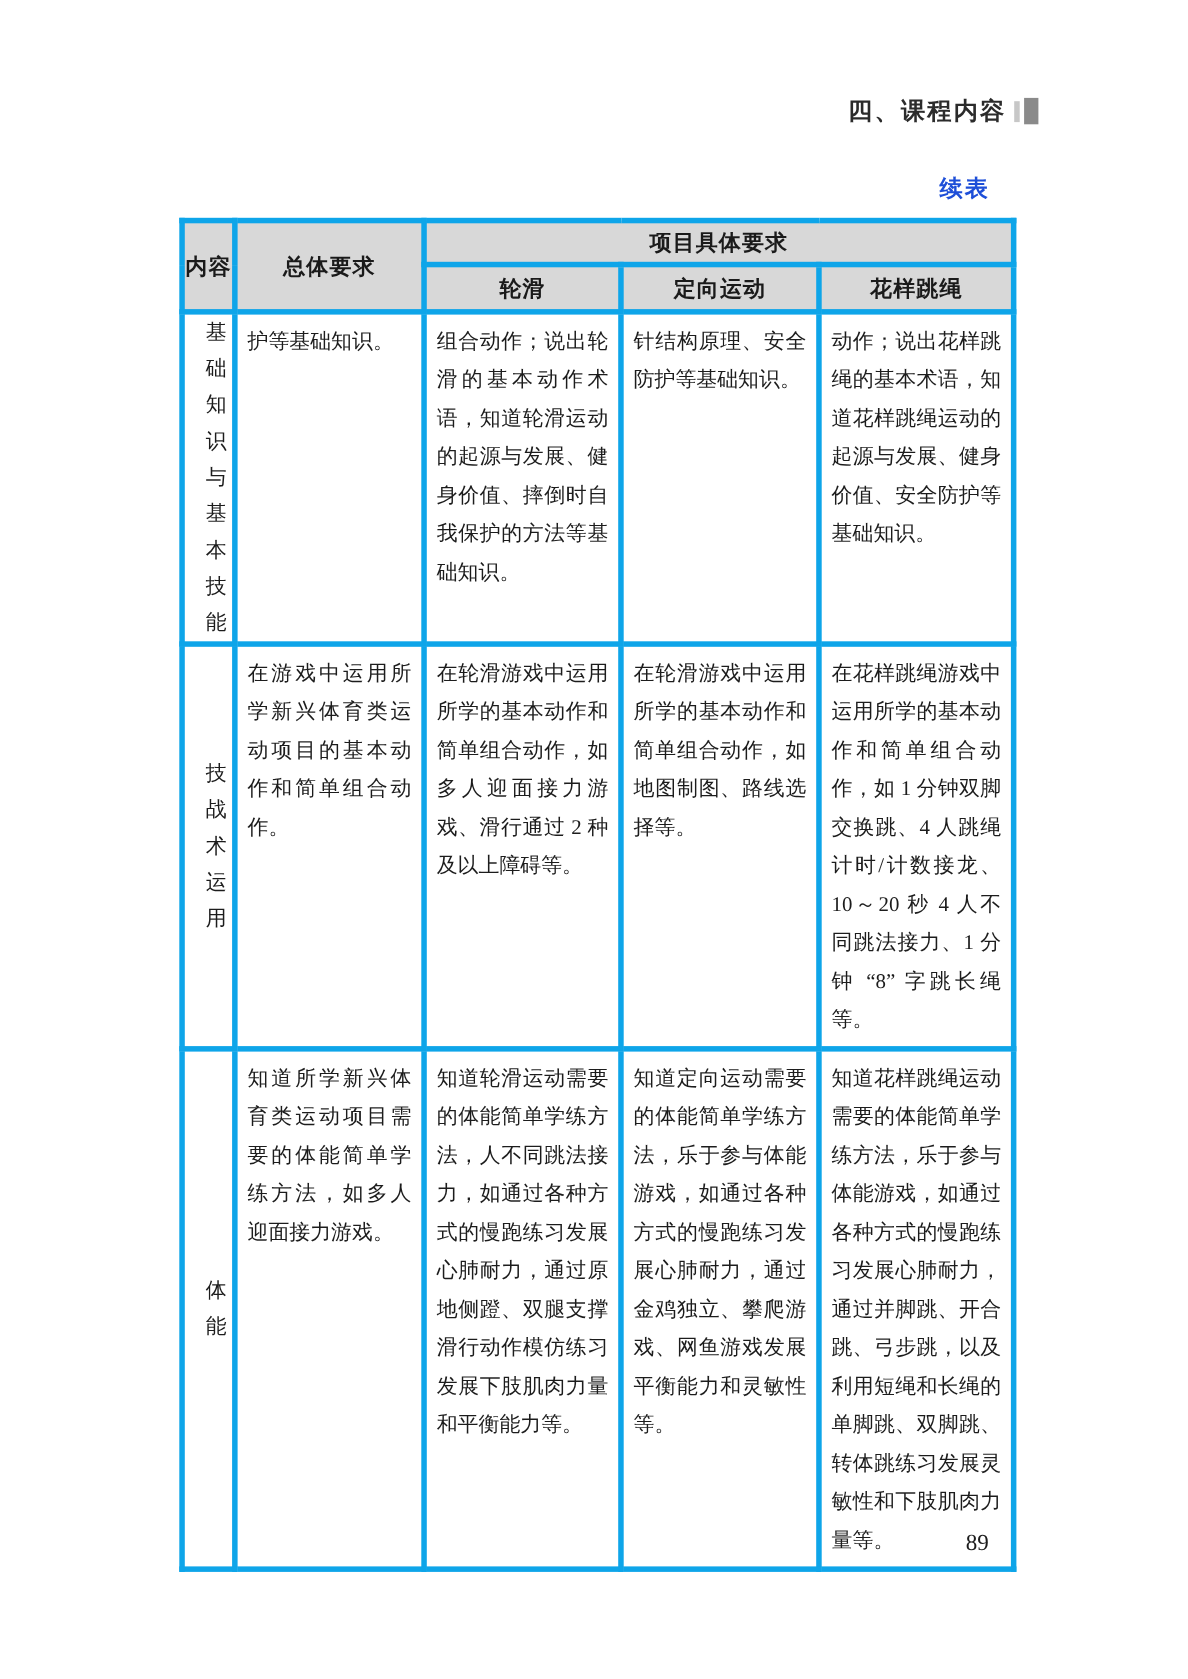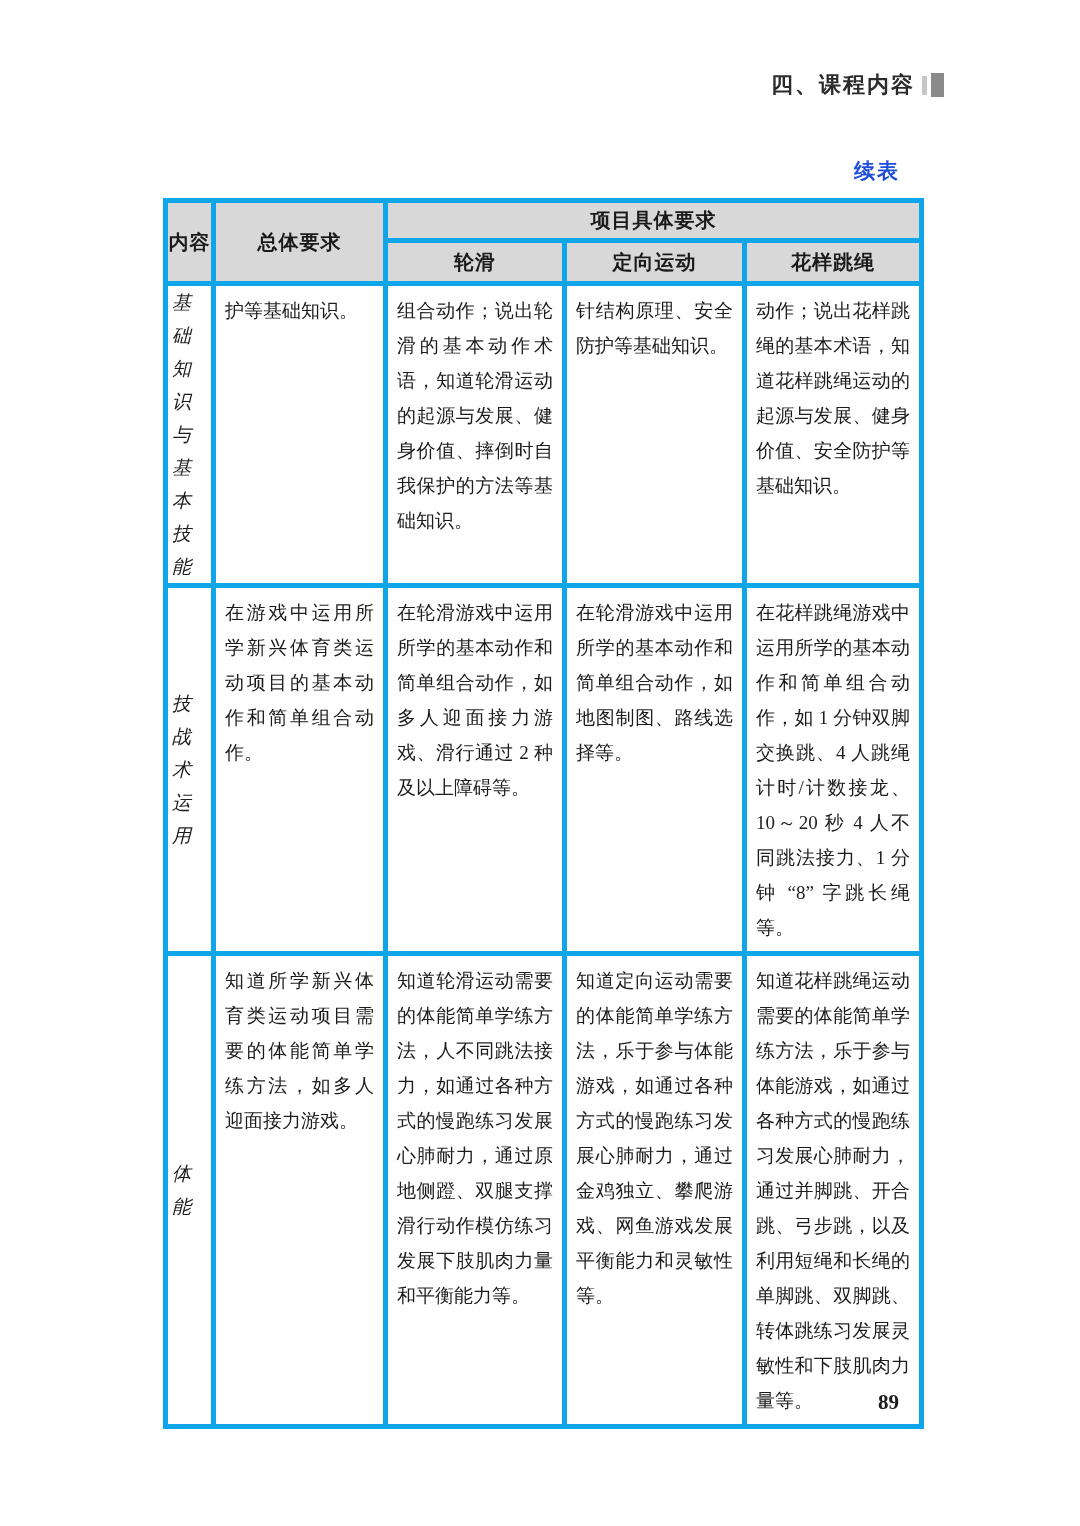--- a/index.html
+++ b/index.html
@@ -11,21 +11,21 @@
     color: #1c1c1c;
   }
   .page {
     position: absolute; inset: 0;
     background: #ffffff;
   }
 
   
   .running-header {
     position: absolute;
-    top: 70px; right: 136px;
+    top: 86px; right: 136px;
     display: flex; align-items: center;
     font-family: "Liberation Sans", "DejaVu Sans", sans-serif;
     font-weight: bold; font-size: 22px; color: #2b2b2b;
     letter-spacing: 2px;
   }
   .rh-bars { display: flex; align-items: center; margin-left: 7px; }
   .bar-light { width: 5px; height: 19px; background: #c7c7c7; margin-right: 4px; }
   .bar-dark  { width: 13px; height: 24px; background: #8a8a8a; }
 
   
@@ -60,37 +60,36 @@
     font-size: 19px;
     line-height: 35px;
     vertical-align: top;
     padding: 7px 9px 6px 9px;
     text-align: justify;
     text-justify: inter-character;
     color: #1c1c1c;
   }
   .content-table td.category {
     vertical-align: middle;
-    text-align: left;
+    text-align: right;
     padding: 0 4px;
     line-height: 33px;
     letter-spacing: 1px;
-    font-style: italic;
   }
   tr.hrow-1 { height: 40px; }
   tr.hrow-2 { height: 43px; }
   tr.brow-1 { height: 289px; }
   tr.brow-2 { height: 327px; }
   tr.brow-3 { height: 463px; }
 
   
   .page-number {
     position: absolute;
     left: 878px; top: 1390px;
-    font-size: 21px; font-weight: bold;
+    font-size: 21px; font-weight: normal;
     color: #1c1c1c;
     font-family: "Liberation Serif", "DejaVu Serif", serif;
   }
 </style>
 </head>
 <body>
 
 <div class="page">
 
   <div class="running-header">

